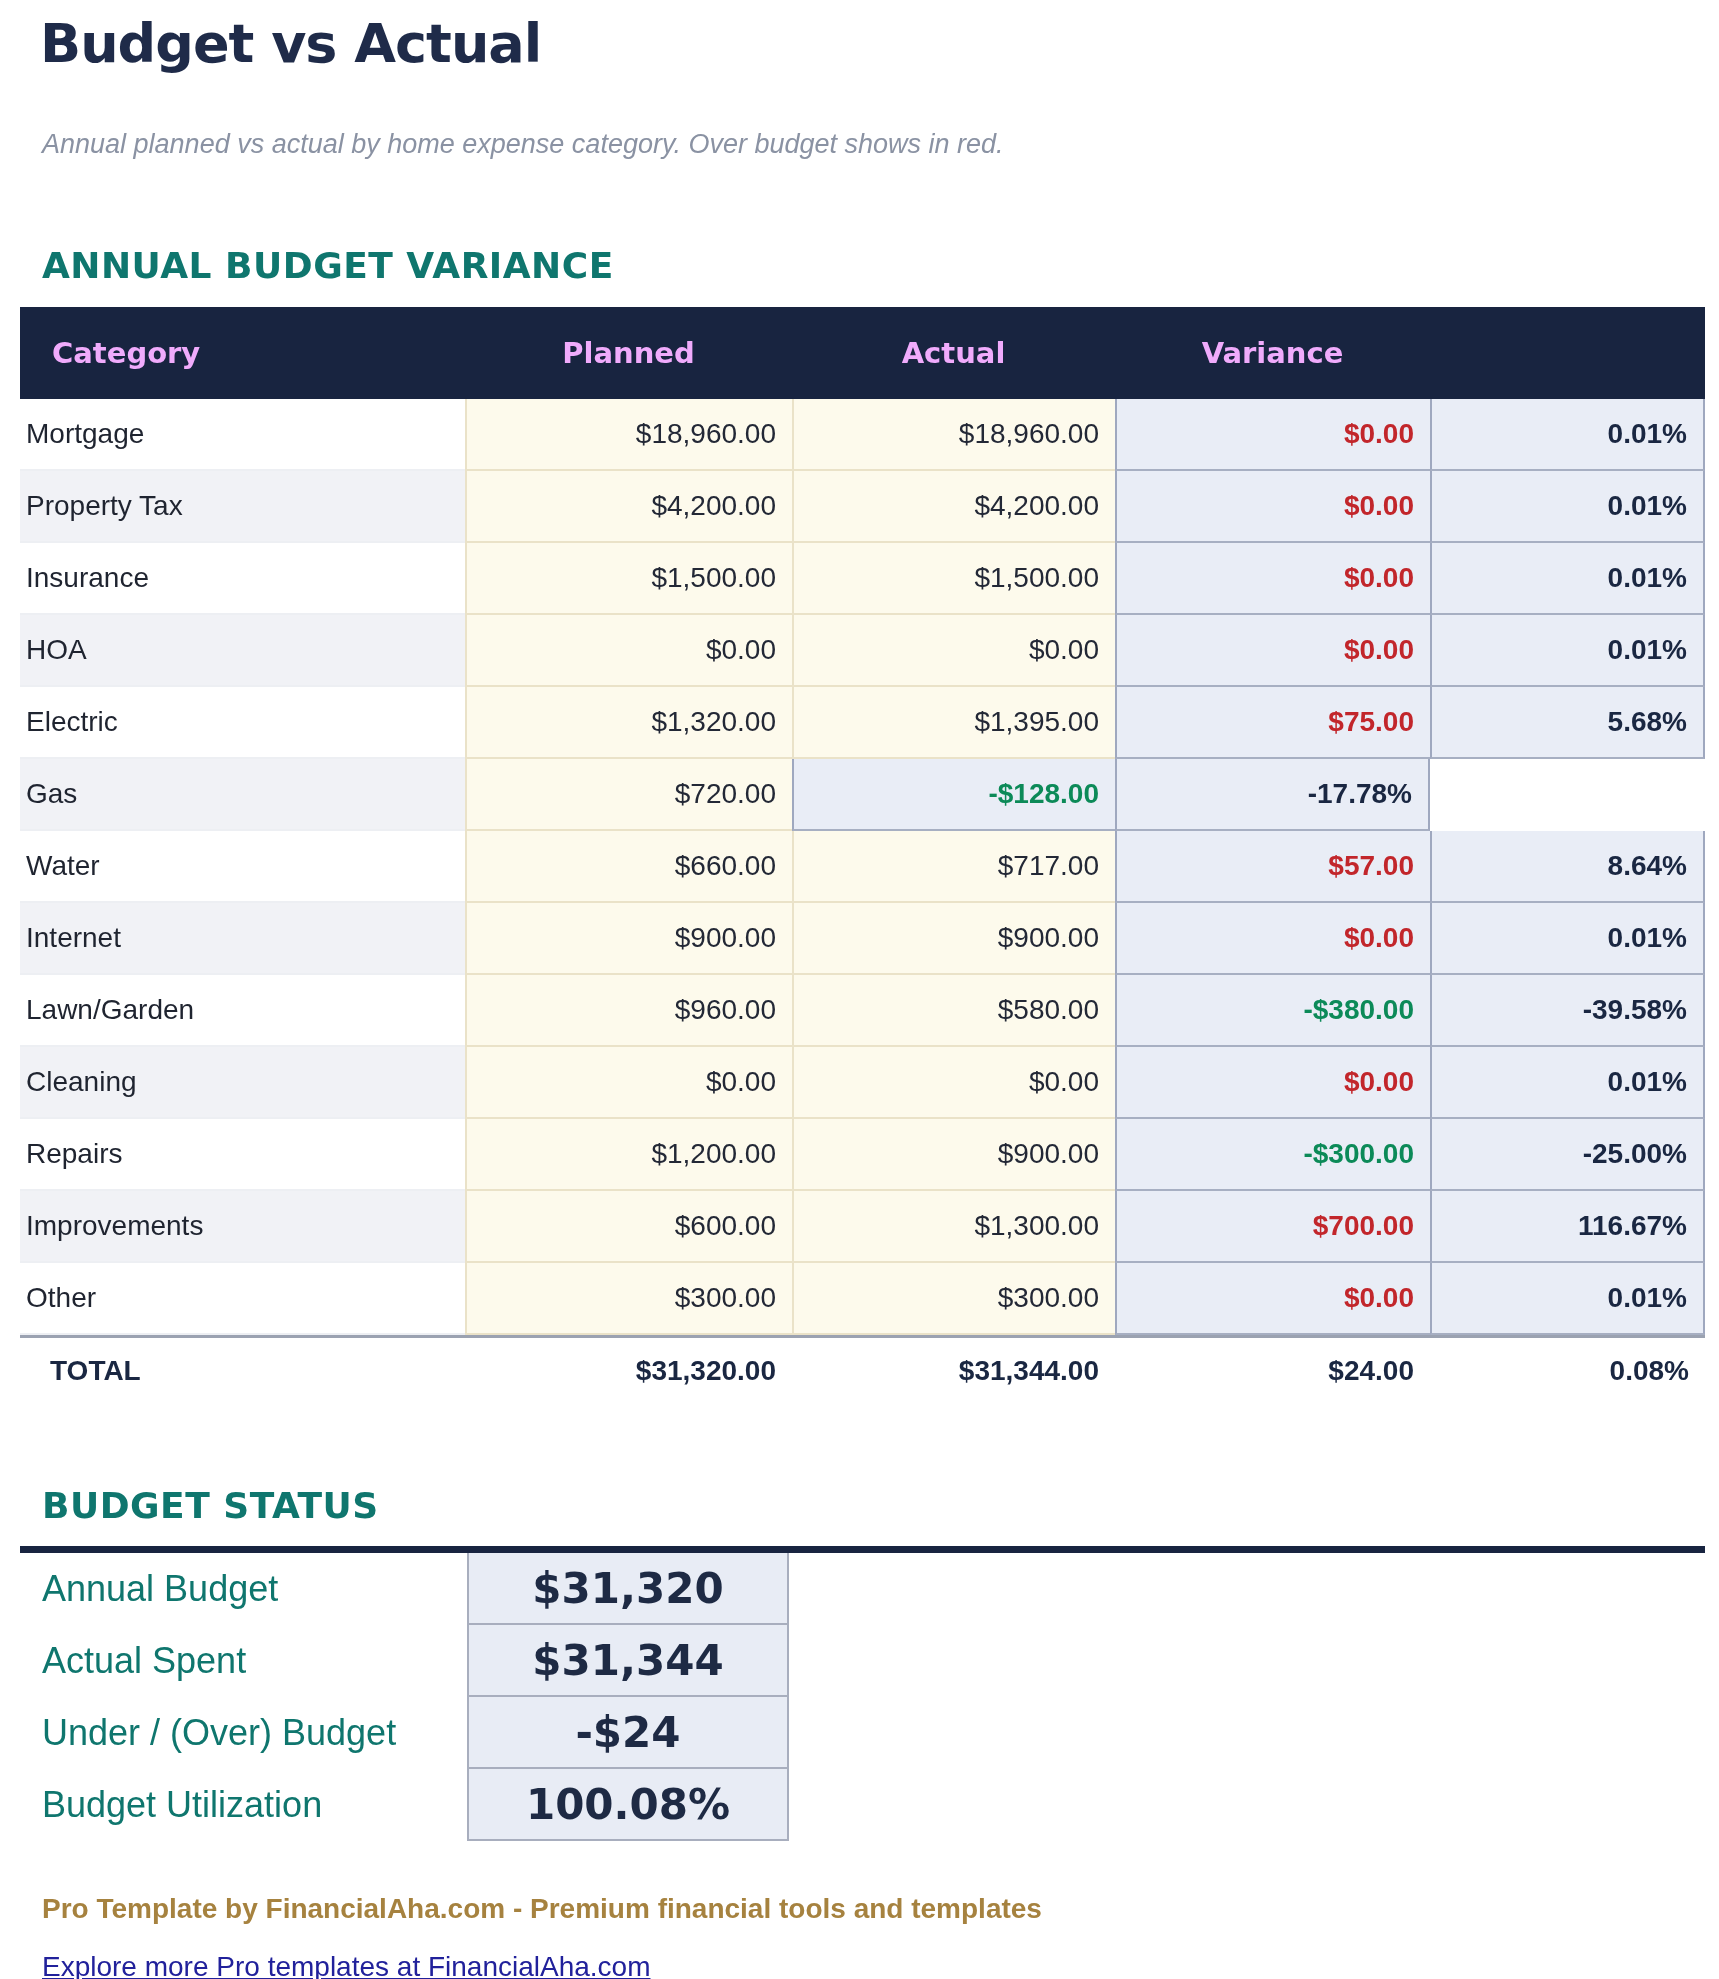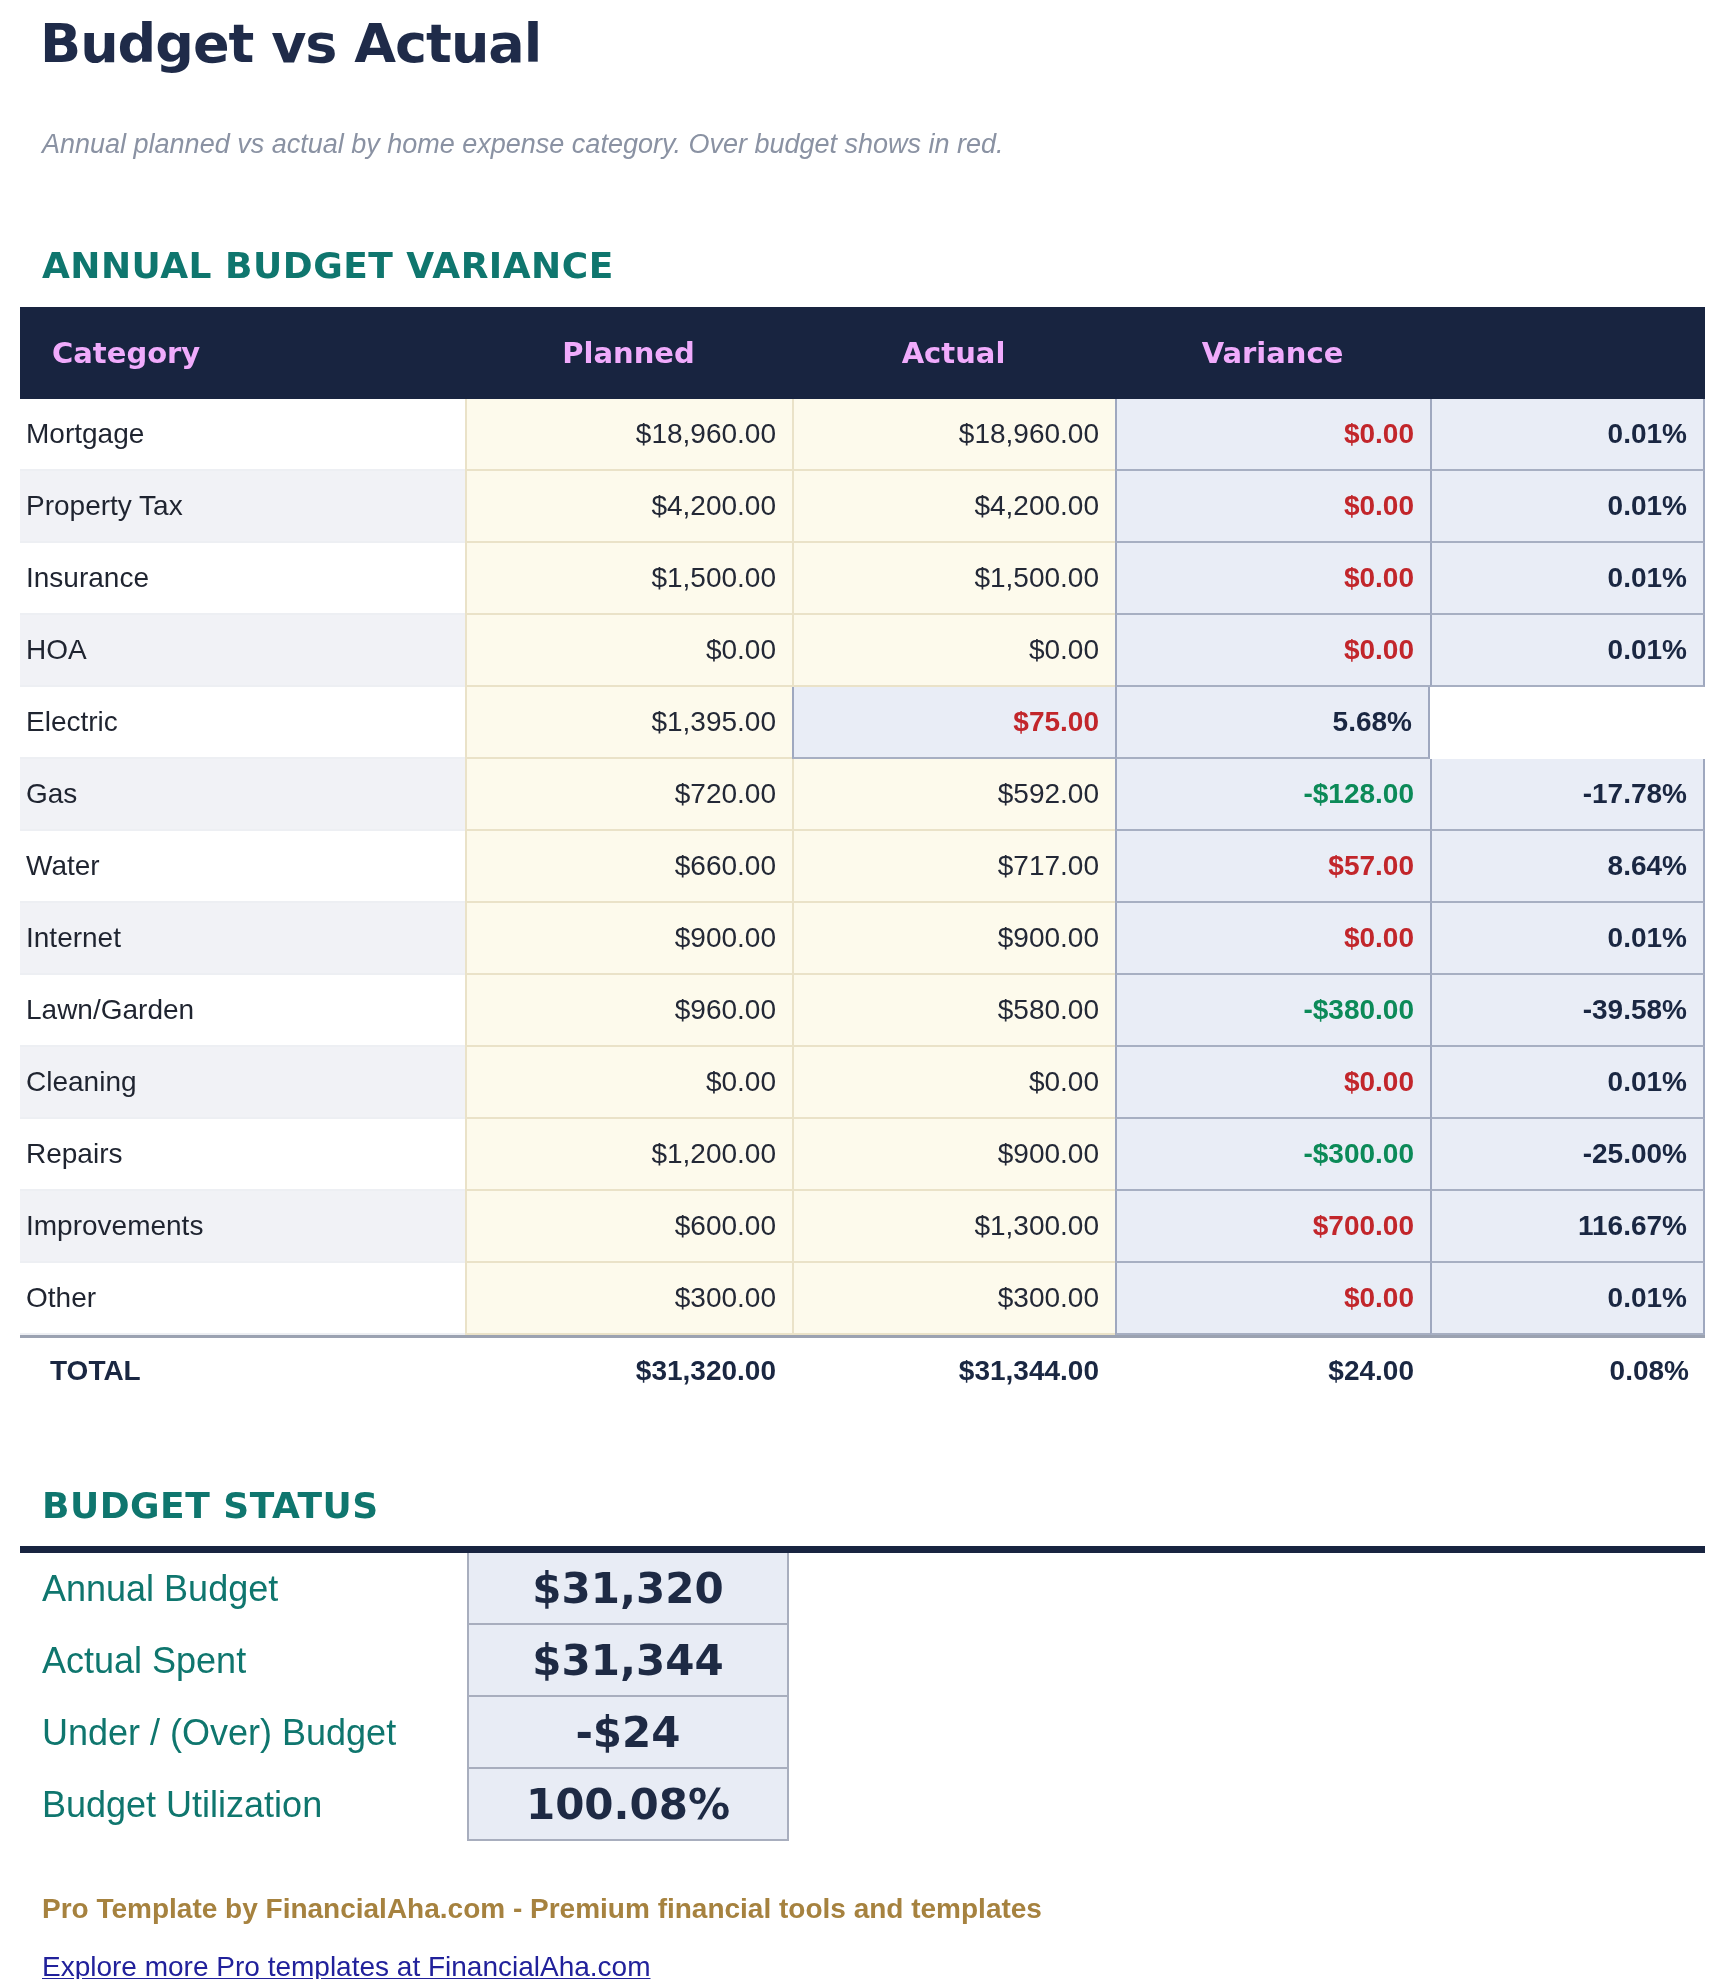--- a/index.html
+++ b/index.html
@@ -139,29 +139,29 @@
   <div class="vrow drow alt">
     <div class="cell cat">HOA</div>
     <div class="cell num cream">$0.00</div>
     <div class="cell num cream">$0.00</div>
     <div class="cell num blue variance vover">$0.00</div>
     <div class="cell num blue pct last">0.01%</div>
   </div>
 
   <div class="vrow drow">
     <div class="cell cat">Electric</div>
+    <div class="cell num cream">$1,320.00</div>
     <div class="cell num cream">$1,395.00</div>
     <div class="cell num blue variance vover">$75.00</div>
     <div class="cell num blue pct last">5.68%</div>
   </div>
 
   <div class="vrow drow alt">
     <div class="cell cat">Gas</div>
     <div class="cell num cream">$720.00</div>
-    <div class="cell num cream">$592.00</div>
     <div class="cell num blue variance vneg">-$128.00</div>
     <div class="cell num blue pct last">-17.78%</div>
   </div>
 
   <div class="vrow drow">
     <div class="cell cat">Water</div>
     <div class="cell num cream">$660.00</div>
     <div class="cell num cream">$717.00</div>
     <div class="cell num blue variance vover">$57.00</div>
     <div class="cell num blue pct last">8.64%</div>

